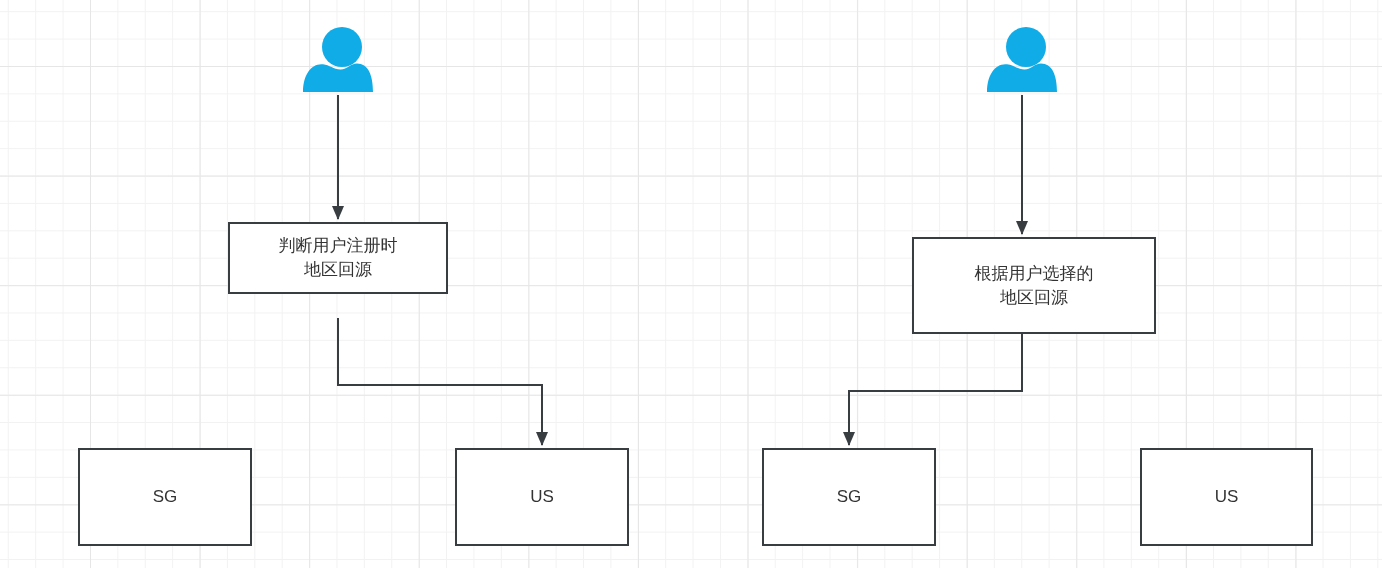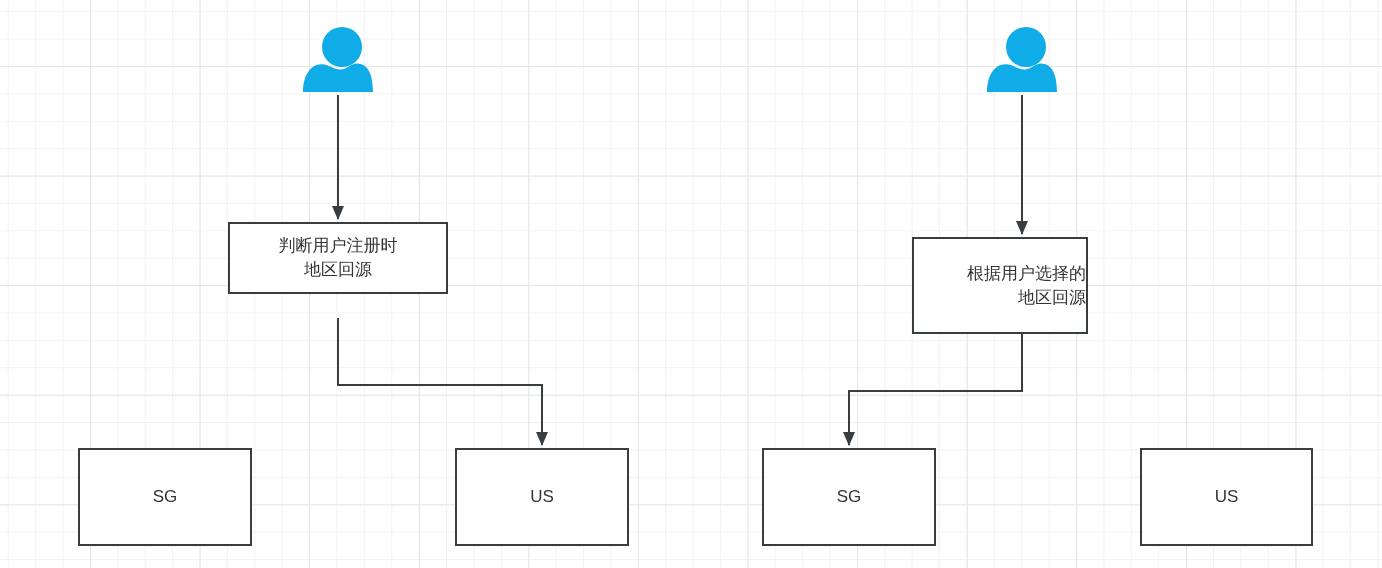--- a/index.html
+++ b/index.html
@@ -47,21 +47,21 @@
     flex-direction: column;
     align-items: center;
     justify-content: center;
     color: var(--text, #333333);
     font-size: 17px;
     line-height: 24px;
     text-align: center;
     white-space: nowrap;
   }
   .node.decision-left  { left: 228px;  top: 222px; width: 220px; height: 72px; }
-  .node.decision-right { left: 912px;  top: 237px; width: 176px; height: 97px; align-items: flex-end; }
+  .node.decision-right { left: 912px;  top: 237px; width: 244px; height: 97px; }
   .node.sg-left  { left: 78px;   top: 448px; width: 174px; height: 98px; }
   .node.us-left  { left: 455px;  top: 448px; width: 174px; height: 98px; }
   .node.sg-right { left: 762px;  top: 448px; width: 174px; height: 98px; }
   .node.us-right { left: 1140px; top: 448px; width: 173px; height: 98px; }
   .actor-left  { left: 302px; top: 27px; }
   .actor-right { left: 986px; top: 27px; }
 </style>
 </head>
 <body>
 

